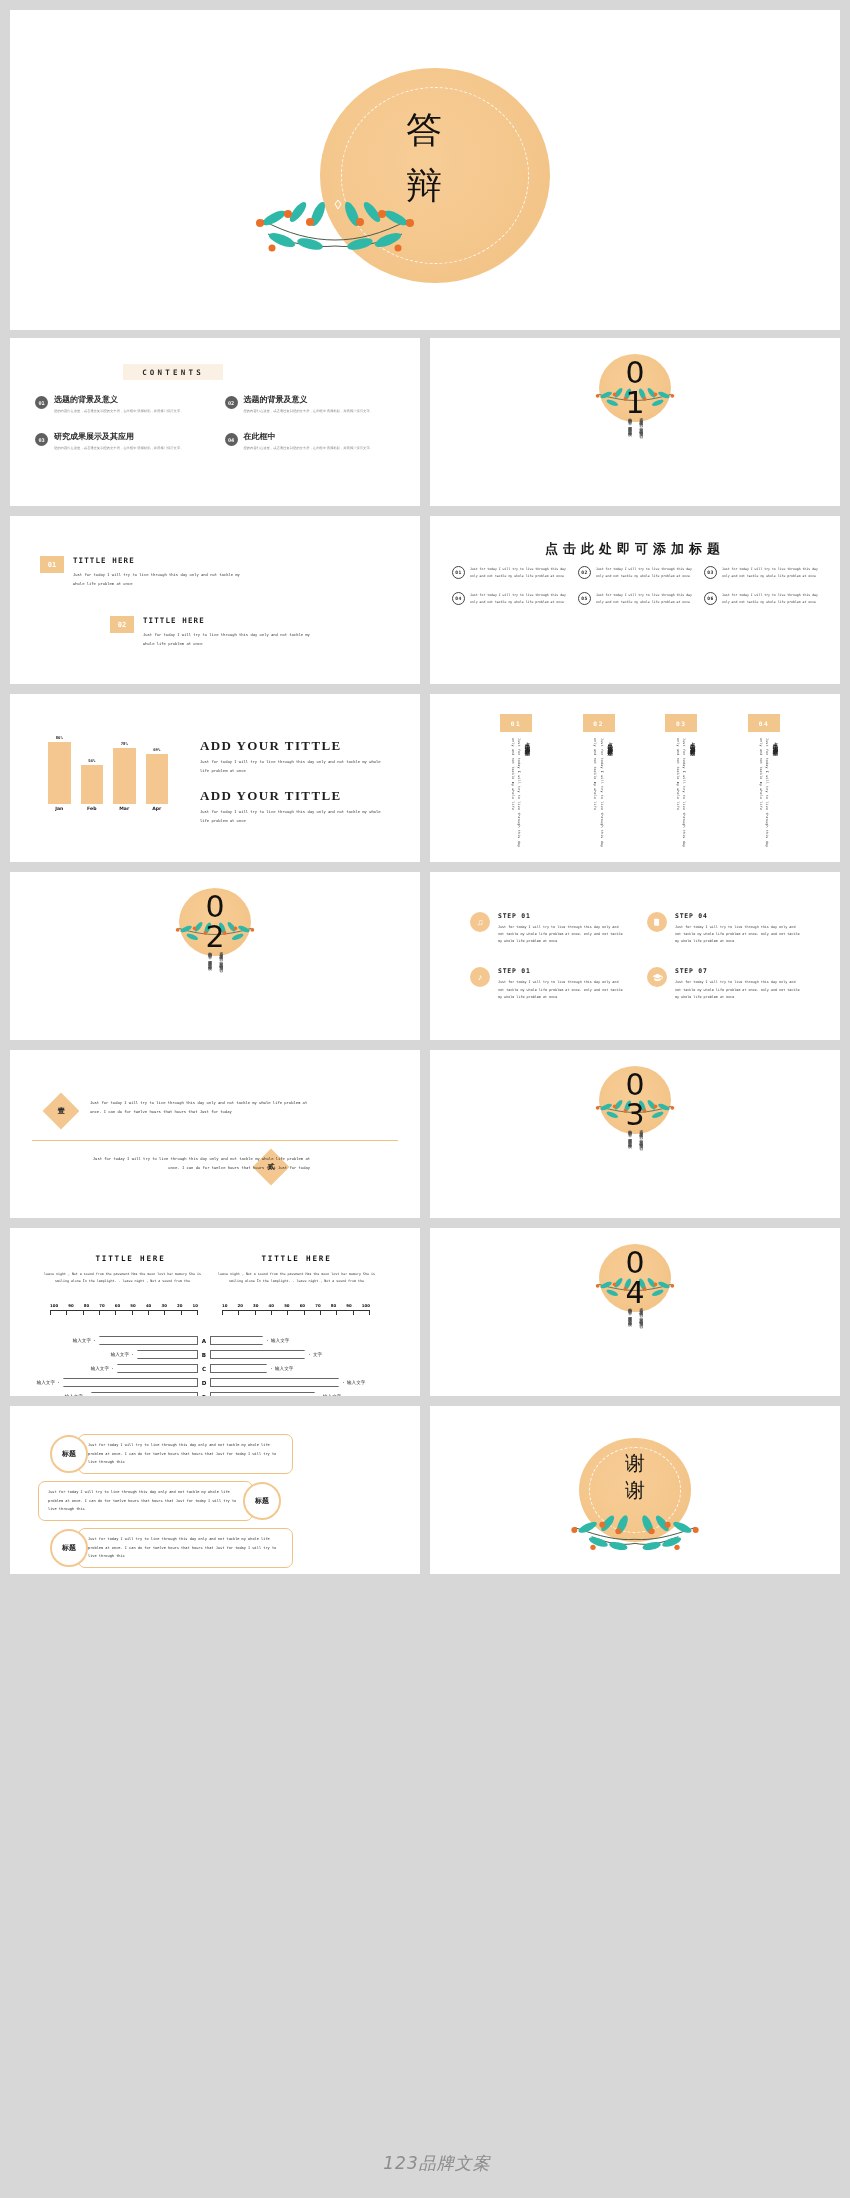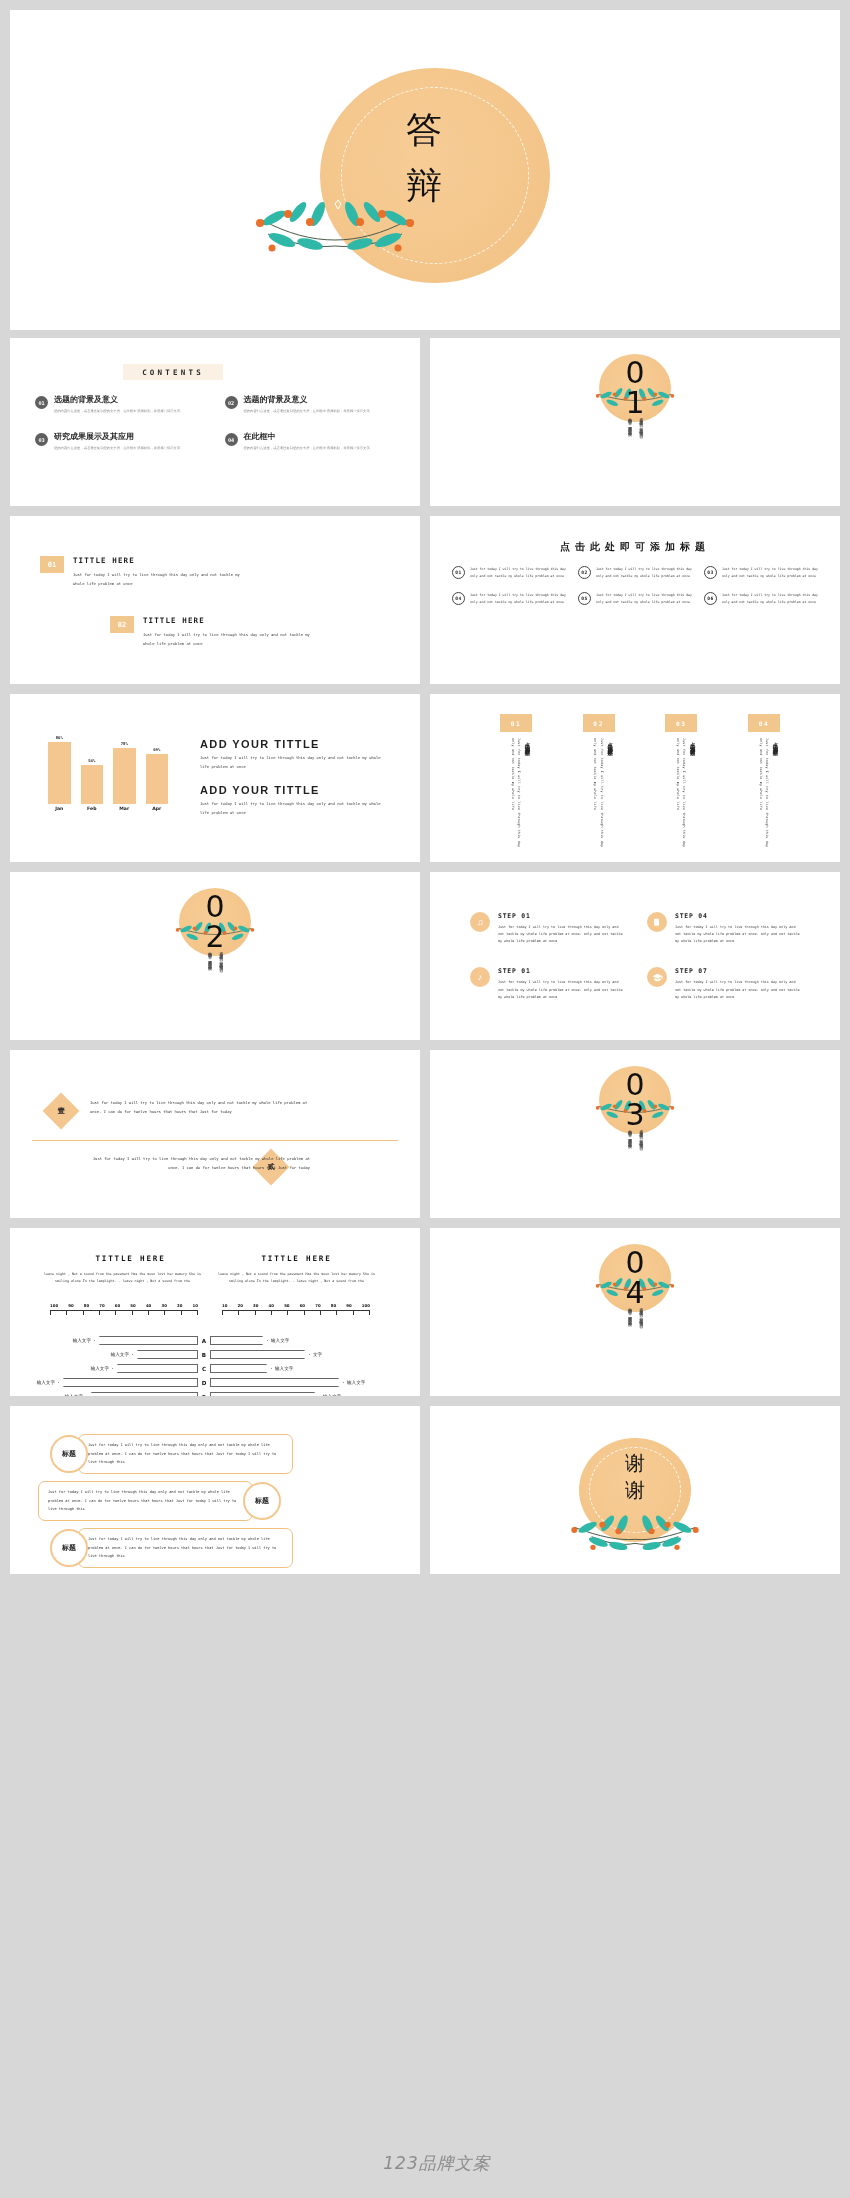--- a/index.html
+++ b/index.html
@@ -80,21 +80,21 @@
   .tt-badge { width:24px; height:17px; background:#f2c78e; color:#fff;
     font-size:7px; font-weight:700; display:flex; align-items:center;
     justify-content:center; font-family:"DejaVu Sans Mono",monospace; flex:0 0 auto;}
   .tt-h { font-size:7.5px; font-weight:700; letter-spacing:1.1px; color:#222;
     font-family:"DejaVu Sans Mono","Liberation Mono",monospace; }
   .tt-p { margin-top:5px; font-size:3.8px; line-height:2.4; color:#3a3a3a;
     font-family:"DejaVu Sans Mono","Liberation Mono",monospace; width:176px; }
 
   
   #six .title6 { position:absolute; left:0; right:0; top:24px; text-align:center;
-    font-size:10px; font-weight:700; letter-spacing:5px; color:#1a1a1a;
+    font-size:13px; font-weight:700; letter-spacing:5px; color:#1a1a1a;
     font-family:"DejaVu Serif","Liberation Serif",serif; }
   #six .g6 { position:absolute; left:22px; top:50px; width:368px;
     display:grid; grid-template-columns:repeat(3,1fr); gap:13px 10px; }
   .sixitem { display:flex; gap:5px; align-items:center; }
   .sixnum { flex:0 0 auto; width:13px; height:13px; border-radius:50%;
     border:1px solid #444; font-size:4.6px; font-weight:700; color:#222;
     display:flex; align-items:center; justify-content:center;
     font-family:"DejaVu Sans Mono",monospace; letter-spacing:.5px;}
   .sixtxt { font-size:3.2px; line-height:2; color:#3a3a3a;
     font-family:"DejaVu Sans Mono","Liberation Mono",monospace; }
@@ -106,22 +106,22 @@
   #bars .bcol { flex:1; display:flex; flex-direction:column; justify-content:flex-end;
     align-items:center; height:100%; }
   #bars .blabel { font-size:3.9px; font-weight:700; color:#1a1a1a; margin-bottom:2px;
     font-family:"DejaVu Sans Mono",monospace; }
   #bars .brect { width:100%; background:#f3c78f; }
   #bars .axis { position:absolute; left:0; bottom:0; width:120px; height:14px;
     display:flex; gap:10px; }
   #bars .axis div { flex:1; text-align:center; font-size:4.6px; font-weight:700;
     color:#1a1a1a; font-family:"DejaVu Sans",sans-serif; }
   #bars .right { position:absolute; left:190px; top:44px; width:190px; }
-  #bars .right h4 { font-size:11px; letter-spacing:1.4px; font-weight:700; color:#1f1f1f;
-    font-family:Liberation Sans, sans-serif; }
+  #bars .right h4 { font-size:13px; letter-spacing:1.4px; font-weight:700; color:#1f1f1f;
+    font-family:Liberation Serif, serif; }
   #bars .right p { font-size:3.8px; line-height:2.3; color:#3a3a3a; margin-top:4px;
     font-family:"DejaVu Sans Mono","Liberation Mono",monospace; }
   #bars .right .blk2 { margin-top:13px; }
 
   
   #vcols .wrap { position:absolute; left:70px; top:20px; width:280px;
     display:flex; justify-content:space-between; }
   .vcol { width:32px; }
   .vcol .vbadge { width:32px; height:18px; background:#f2c78e; color:#fff;
     font-size:6.2px; font-weight:700; letter-spacing:1.6px;

